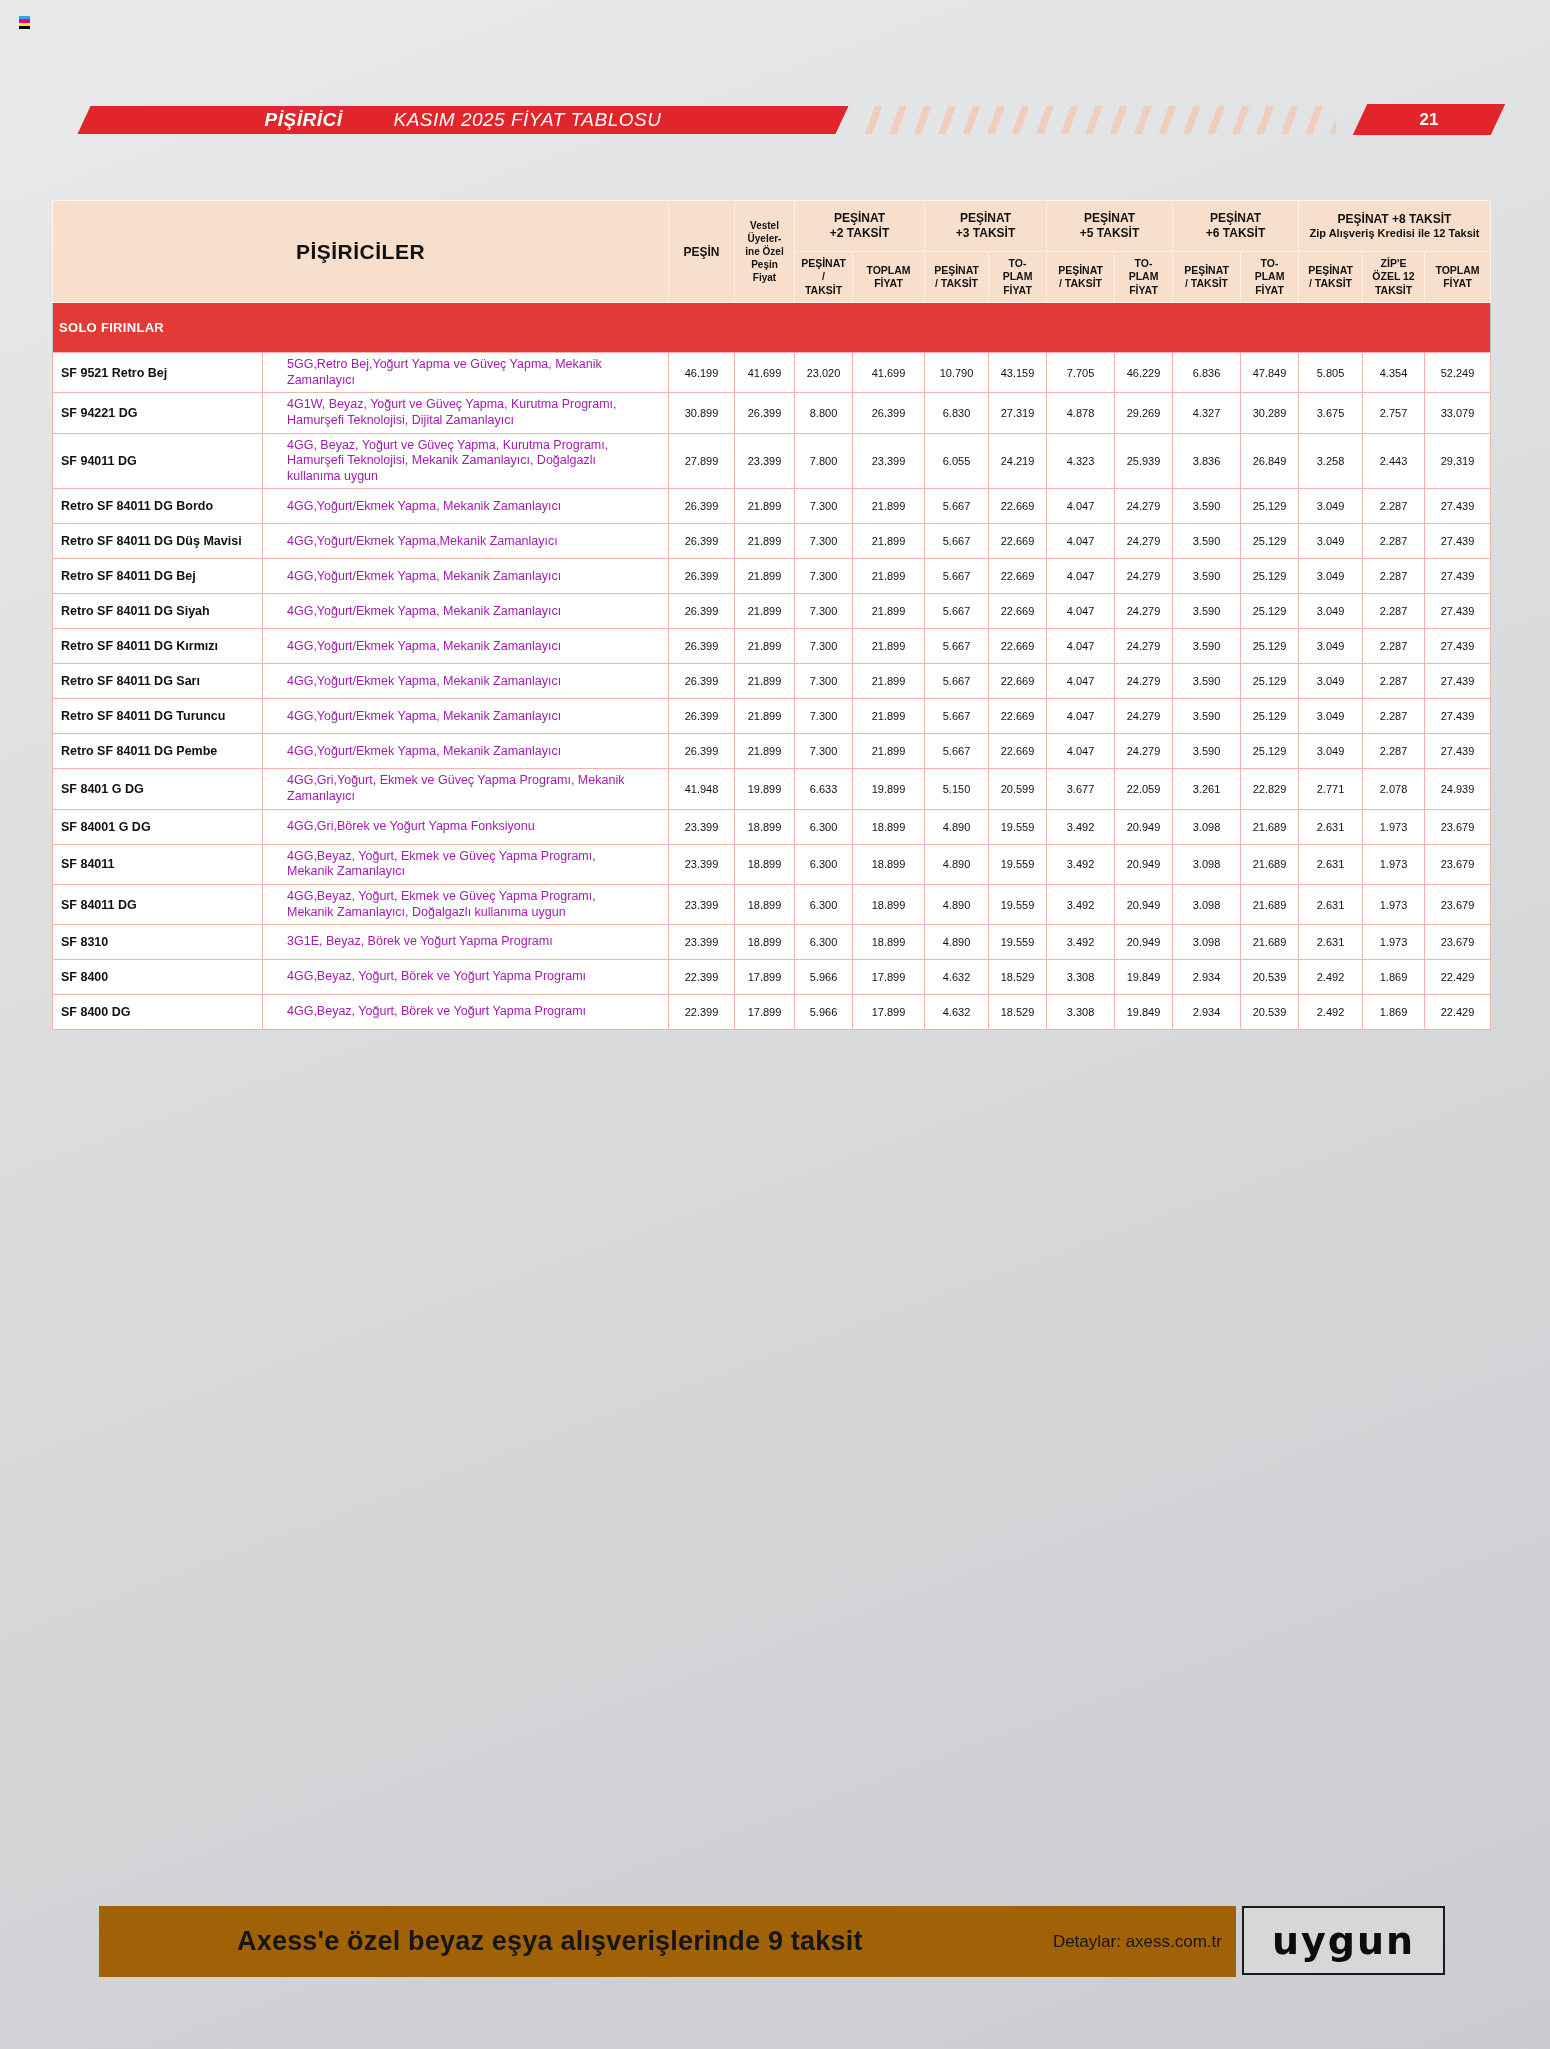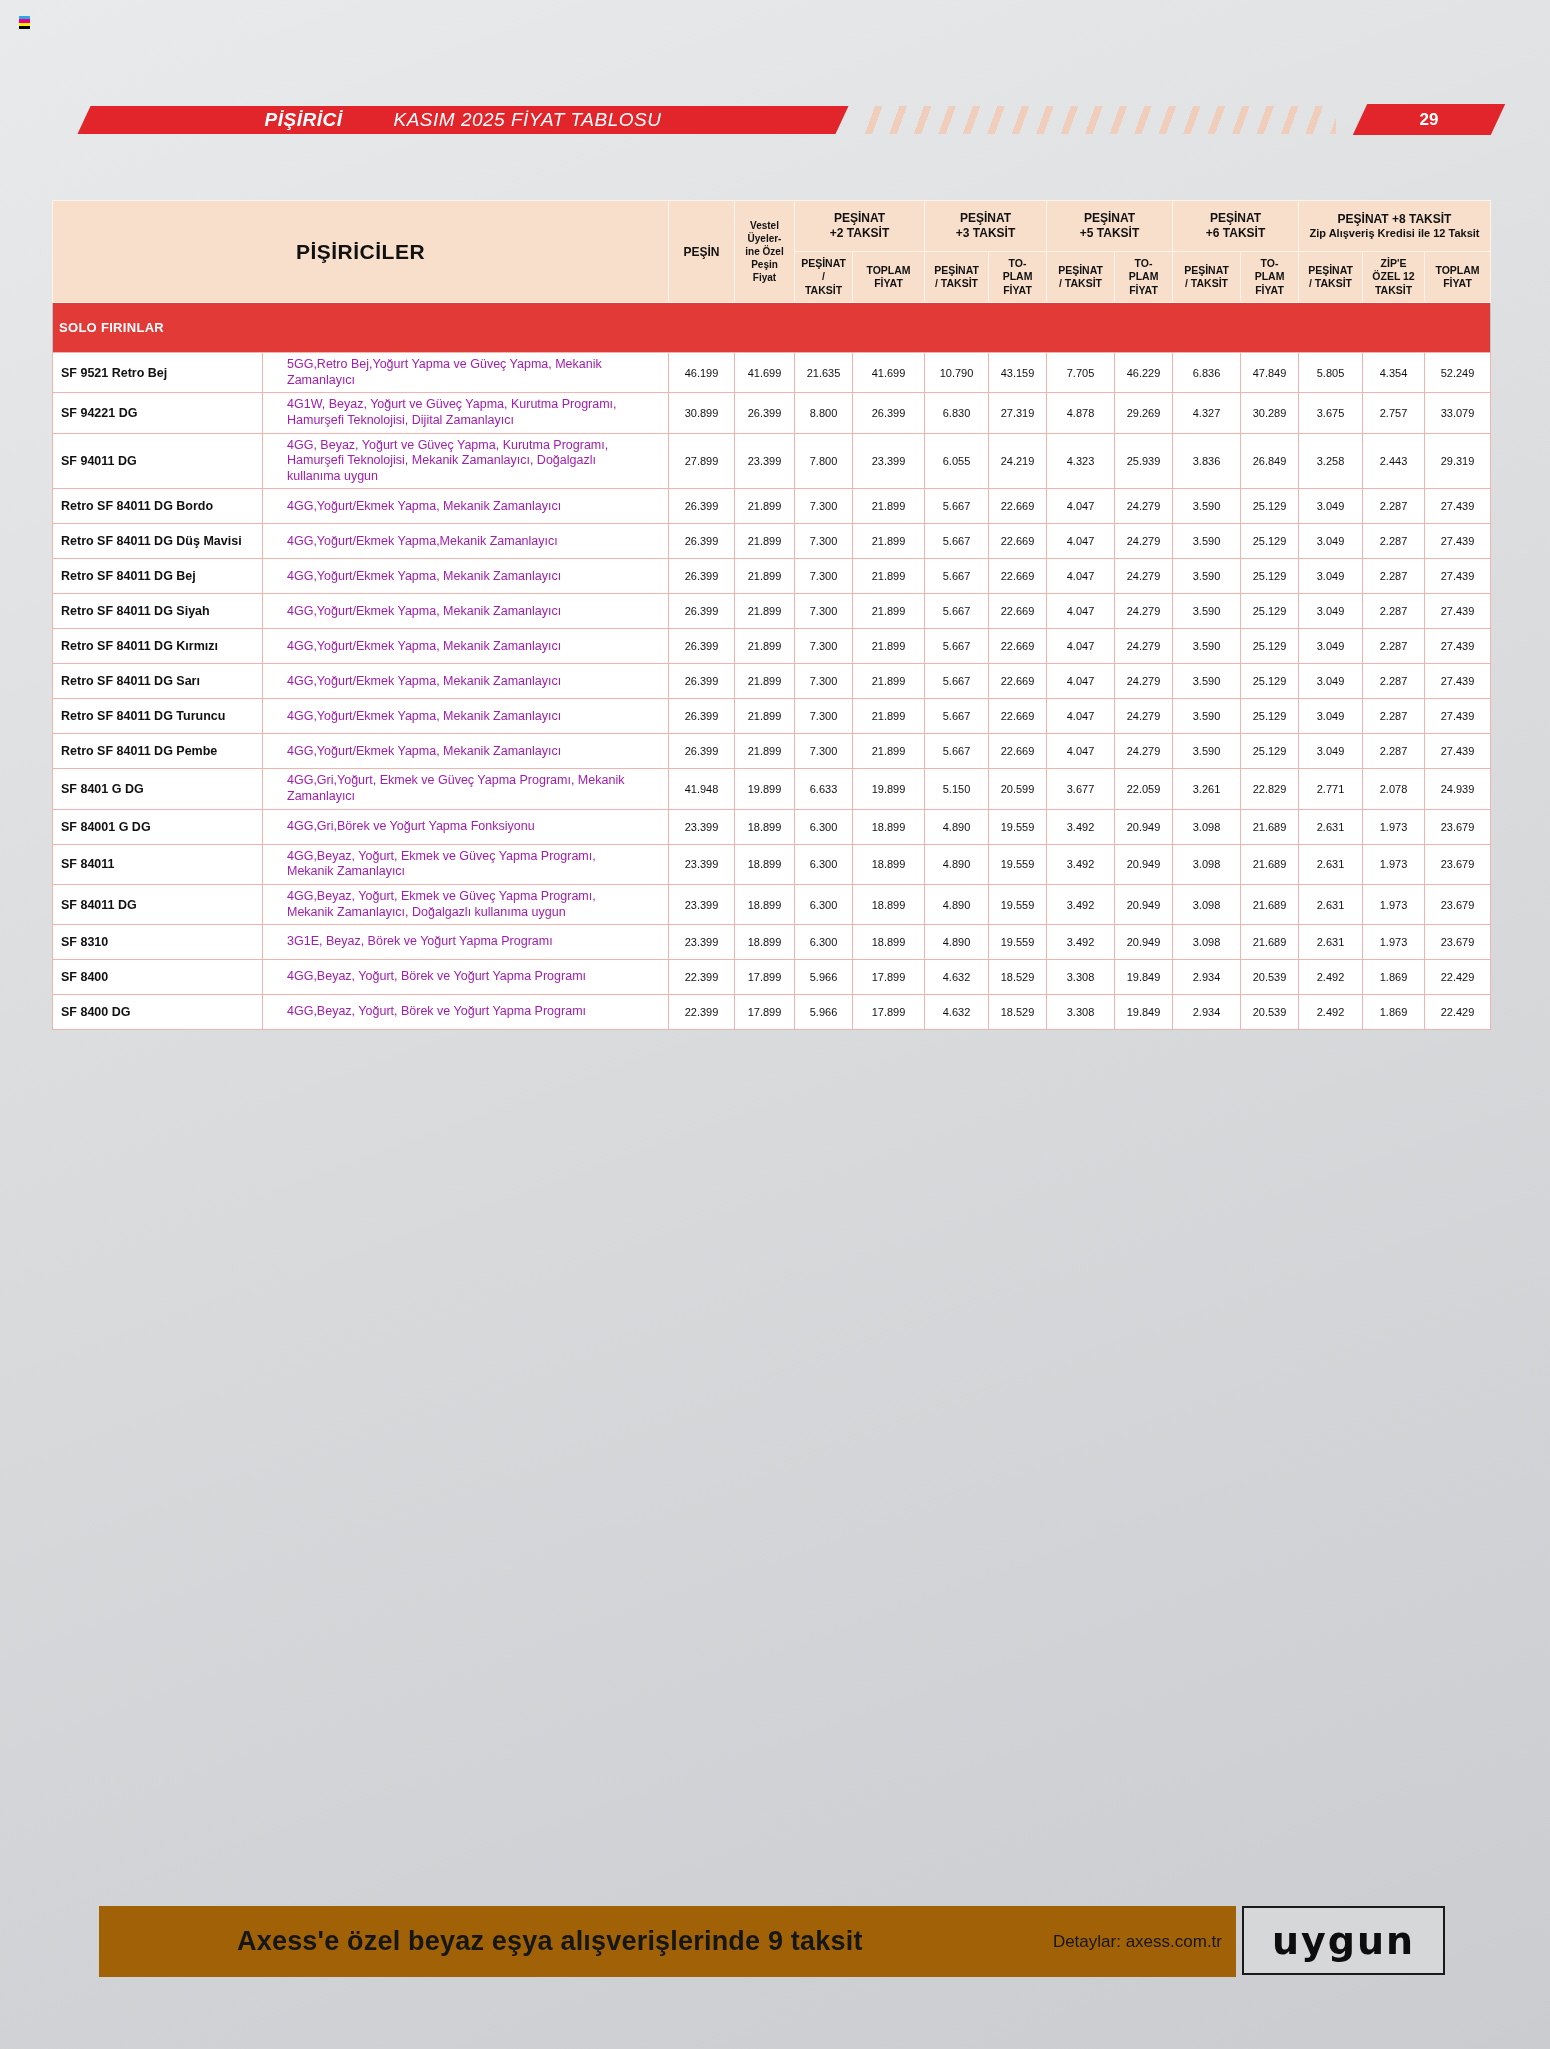--- a/index.html
+++ b/index.html
@@ -67,21 +67,21 @@
   <span style="background:#000000"></span>
 </div>
 
 <div class="title-banner"></div>
 <div class="title-text">
   <b>PİŞİRİCİ</b>
   <span>KASIM 2025 FİYAT TABLOSU</span>
 </div>
 <div class="stripes"></div>
 <div class="pagenum"></div>
-<div class="pagenum-text">29</div>
+<div class="pagenum-text">21</div>
 
 <table class="price">
   <colgroup>
     <col style="width:210px">
       <col style="width:406px">
     <col style="width:66px">
       <col style="width:60px">
     <col style="width:58px">
       <col style="width:72px">
     <col style="width:64px">
@@ -141,21 +141,21 @@
   </thead>
   <tbody>
     <tr class="section">
       <td colspan="15">SOLO FIRINLAR</td>
     </tr>
   <tr>
         <td class="name">SF 9521 Retro Bej</td>
         <td class="desc">5GG,Retro Bej,Yoğurt Yapma ve Güveç Yapma, Mekanik Zamanlayıcı</td>
         <td class="num">46.199</td>
         <td class="num">41.699</td>
-        <td class="num">21.635</td>
+        <td class="num">23.020</td>
         <td class="num">41.699</td>
         <td class="num">10.790</td>
         <td class="num">43.159</td>
         <td class="num">7.705</td>
         <td class="num">46.229</td>
         <td class="num">6.836</td>
         <td class="num">47.849</td>
         <td class="num">5.805</td>
         <td class="num">4.354</td>
         <td class="num">52.249</td>

